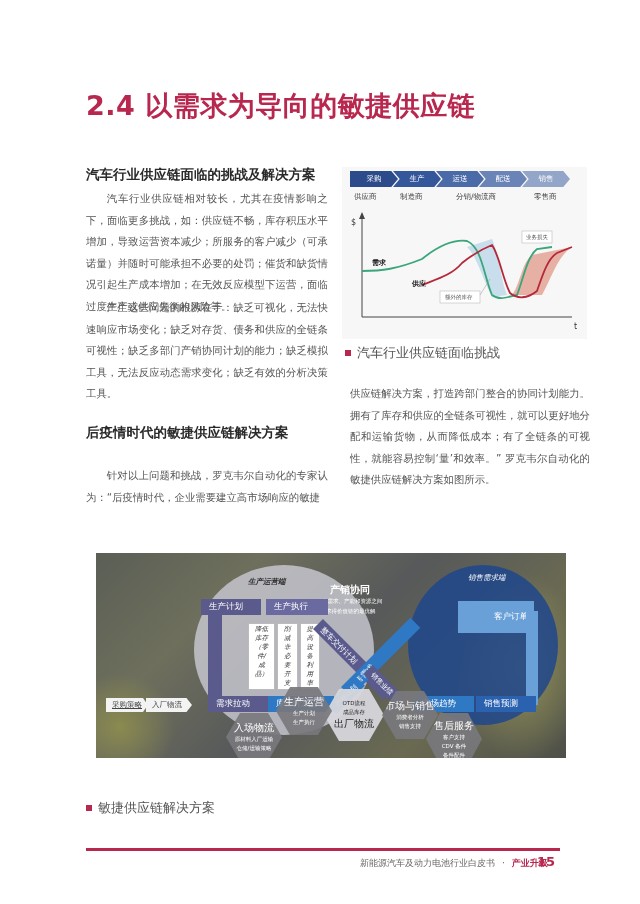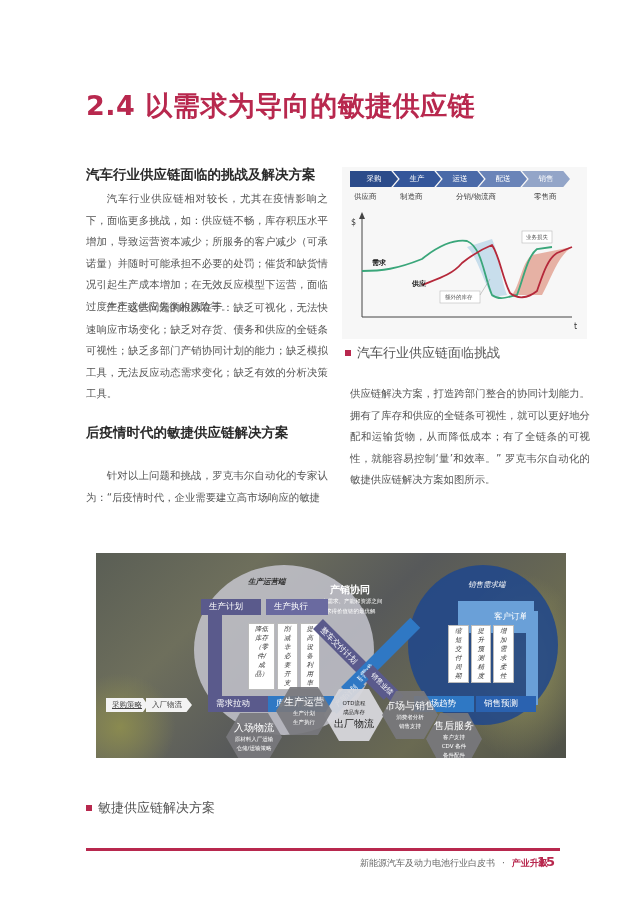--- a/index.html
+++ b/index.html
@@ -112,21 +112,21 @@
   <span>汽车行业供应链面临挑战</span>
 </div>
 
 <div class="fig2">
   <div class="bg-yellow-l"></div>
   <div class="bg-yellow-r"></div>
   <div class="circle-left"></div>
   <div class="circle-right"></div>
 
   <div class="lbl lbl-dark" style="left:152px; top:24px;">生产运营端</div>
-  <div class="lbl" style="left:372px; top:27px; font-style:italic;">销售需求端</div>
+  <div class="lbl" style="left:372px; top:20px; font-style:italic;">销售需求端</div>
 
   <div class="lbl" style="left:234px; top:30px; font-size:10px; font-weight:bold;">产销协同</div>
   <div class="lbl" style="left:226px; top:45px; font-size:5.5px;">在需求、产能和资源之间</div>
   <div class="lbl" style="left:230px; top:55px; font-size:5.5px;">求得价值链的最优解</div>
 
   <div class="bar purple" style="left:105px; top:46px; width:60px; height:16px;">生产计划</div>
   <div class="bar purple" style="left:170px; top:46px; width:62px; height:16px; background:#6a6aa0;">生产执行</div>
   <div class="bar purple" style="left:112px; top:58px; width:14px; height:90px; padding:0;"></div>
   <div class="box-list" style="left:152px; top:70px; width:68px;">
     <div>降低库存（零件/成品）</div>
@@ -136,25 +136,20 @@
   <div class="bar purple" style="left:112px; top:143px; width:60px; height:16px;">需求拉动</div>
   <div class="bar blue" style="left:172px; top:143px; width:66px; height:16px;">库存计划</div>
 
   <div class="diag purple" style="left:222px; top:64px; width:100px; height:14px; transform: rotate(45deg);">整车交付计划</div>
   <div class="diag blue" style="left:250px; top:132px; width:98px; height:14px; transform: rotate(-45deg);">销售需求</div>
   <div class="diag blue" style="left:236px; top:150px; width:40px; height:13px; transform: rotate(-45deg); font-size:7px;">产能计划</div>
   <div class="diag purple" style="left:272px; top:110px; width:44px; height:13px; transform: rotate(45deg); font-size:7px;">销售业绩</div>
 
   <div class="bar lightblue" style="left:362px; top:48px; width:76px; height:32px; justify-content:flex-end; padding-right:6px;">客户订单</div>
   <div class="bar lightblue" style="left:430px; top:58px; width:12px; height:94px; padding:0;"></div>
-  <div class="box-list" style="left:352px; top:72px; width:62px;">
-    <div>缩短交付周期</div>
-    <div>提升预测精度</div>
-    <div>增加需求柔性</div>
-  </div>
   <div class="bar blue" style="left:318px; top:143px; width:60px; height:16px;">市场趋势</div>
   <div class="bar blue" style="left:380px; top:143px; width:60px; height:16px; background:#2a62b0;">销售预测</div>
 
   <div class="white-arrow" style="left:10px; top:145px; width:42px;text-decoration:underline;">采购策略</div>
   <div class="white-arrow" style="left:50px; top:145px; width:46px;">入厂物流</div>
 
   <div class="hex light" style="left:228px; top:136px; width:60px; height:52px;">
     <span class="h-sub">OTD流程</span>
     <span class="h-sub">成品库存</span>
     <span class="h-title">出厂物流</span>

